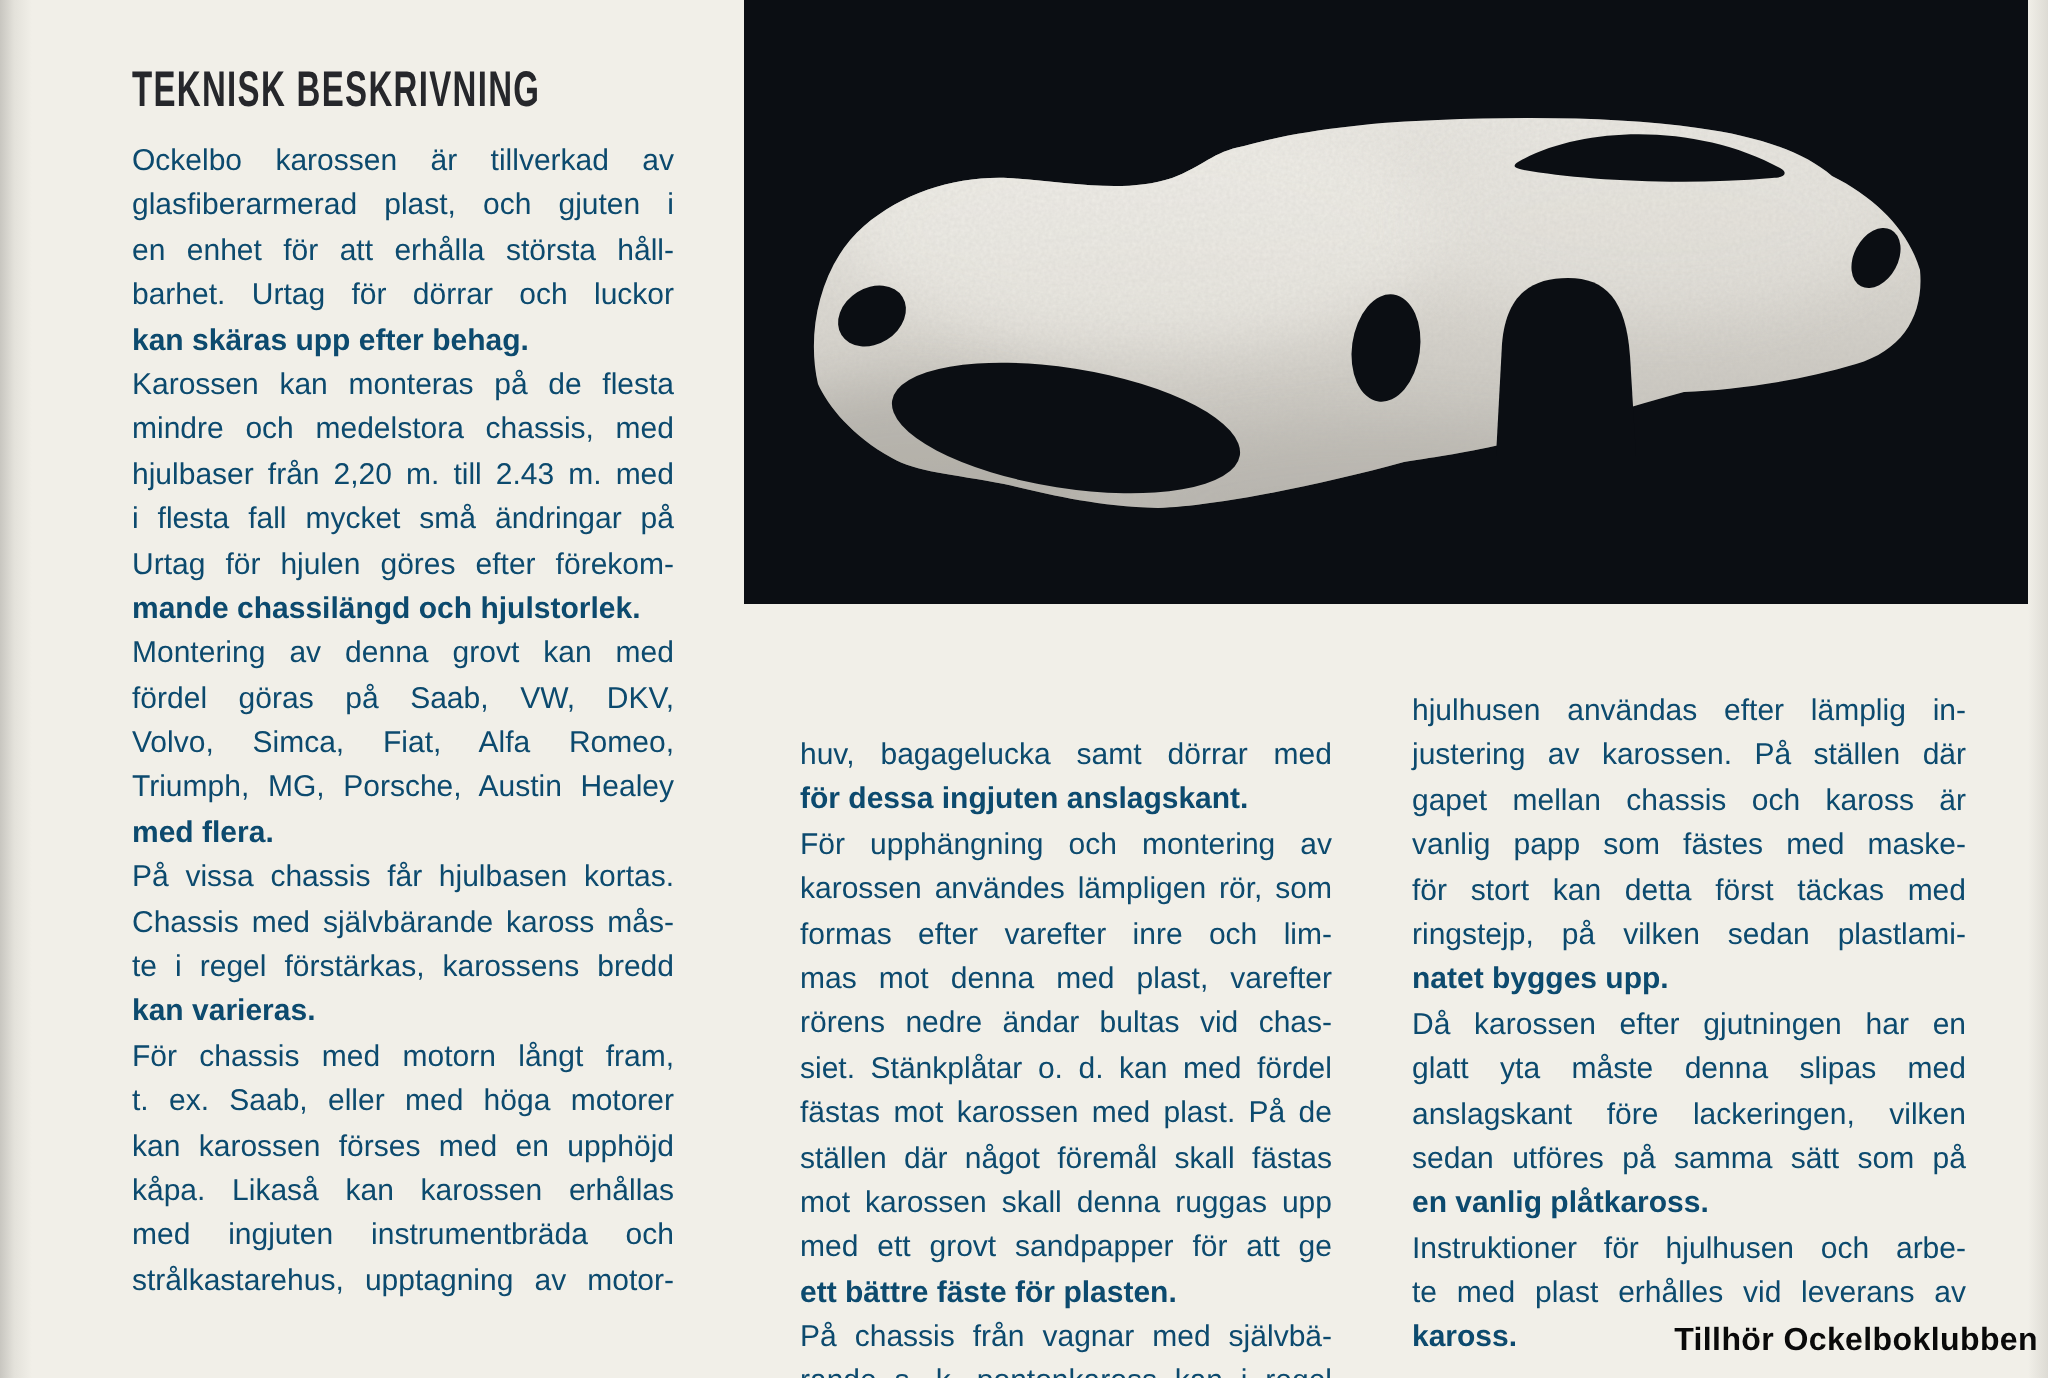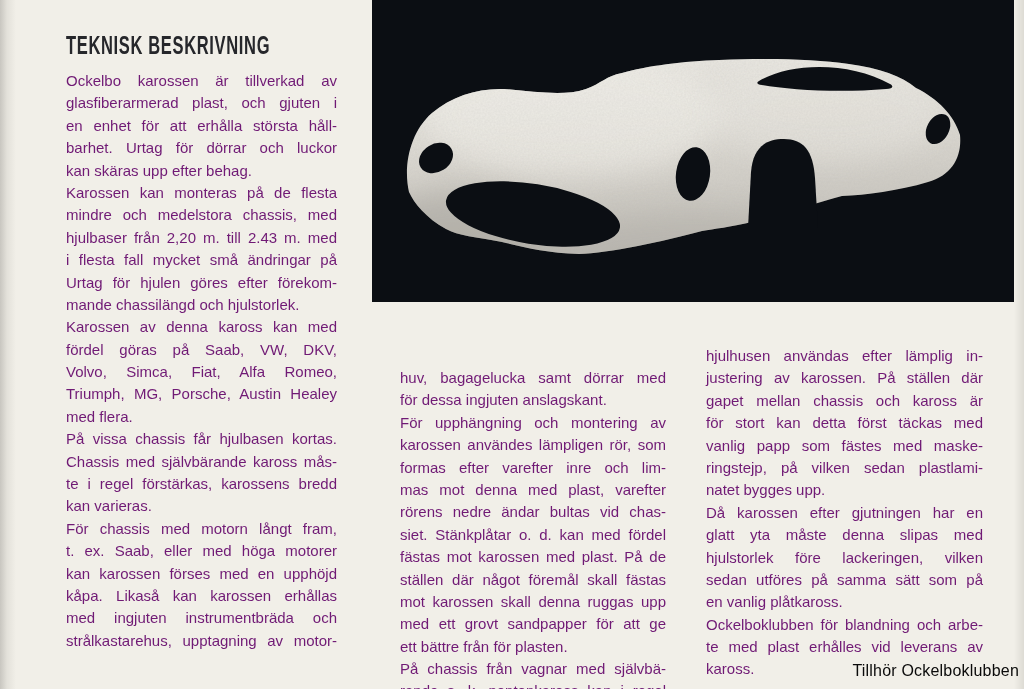--- a/index.html
+++ b/index.html
@@ -12,30 +12,30 @@
     background:linear-gradient(to left,#dddbd4 0,rgba(241,239,232,0) 10px);}
 
   .heading{position:absolute;left:66px;top:31px;margin:0;
     font-size:25px;font-weight:700;letter-spacing:1px;color:#26272b;
     transform:scaleX(0.66);transform-origin:left top;white-space:nowrap;}
 
   .photo{position:absolute;left:372px;top:0;width:642px;height:302px;
     background:#0b0e13;}
   .photo svg{position:absolute;left:0;top:0;width:100%;height:100%;}
 
-  .col{position:absolute;color:#701a75;font-size:15px;}
+  .col{position:absolute;color:#0c4a6e;font-size:15px;}
   .col .line{height:22.4px;line-height:22.4px;white-space:nowrap;
     text-align:justify;text-align-last:justify;}
-  .col .line.end{text-align-last:left;}
+  .col .line.end{text-align-last:left;font-weight:bold;}
   .col-left{left:66px;top:70px;width:271px;}
   .col-mid{left:400px;top:335px;width:266px;margin-top:32px;}
   .col-right{left:706px;top:345px;width:277px;}
 
   .watermark{position:absolute;right:5px;top:662px;
-    font-size:16px;font-weight:400;color:#0a0a0a;letter-spacing:0.2px;}
+    font-size:16px;font-weight:700;color:#0a0a0a;letter-spacing:0.2px;}
 </style>
 </head>
 <body>
 
 <div class="edge-left"></div>
 <div class="edge-right"></div>
 
 <h1 class="heading">TEKNISK BESKRIVNING</h1>
 
 <div class="photo">
@@ -98,21 +98,21 @@
     <div class="line">glasfiberarmerad plast, och gjuten i</div>
     <div class="line">en enhet för att erhålla största håll-</div>
     <div class="line">barhet. Urtag för dörrar och luckor</div>
     <div class="line end">kan skäras upp efter behag.</div>
     <div class="line">Karossen kan monteras på de flesta</div>
     <div class="line">mindre och medelstora chassis, med</div>
     <div class="line">hjulbaser från 2,20 m. till 2.43 m. med</div>
     <div class="line">i flesta fall mycket små ändringar på</div>
     <div class="line">Urtag för hjulen göres efter förekom-</div>
     <div class="line end">mande chassilängd och hjulstorlek.</div>
-    <div class="line">Karossen av denna kaross kan med</div>
+    <div class="line">Montering av denna grovt kan med</div>
     <div class="line">fördel göras på Saab, VW, DKV,</div>
     <div class="line">Volvo, Simca, Fiat, Alfa Romeo,</div>
     <div class="line">Triumph, MG, Porsche, Austin Healey</div>
     <div class="line end">med flera.</div>
     <div class="line">På vissa chassis får hjulbasen kortas.</div>
     <div class="line">Chassis med självbärande kaross mås-</div>
     <div class="line">te i regel förstärkas, karossens bredd</div>
     <div class="line end">kan varieras.</div>
     <div class="line">För chassis med motorn långt fram,</div>
     <div class="line">t. ex. Saab, eller med höga motorer</div>
@@ -127,35 +127,35 @@
     <div class="line">För upphängning och montering av</div>
     <div class="line">karossen användes lämpligen rör, som</div>
     <div class="line">formas efter varefter inre och lim-</div>
     <div class="line">mas mot denna med plast, varefter</div>
     <div class="line">rörens nedre ändar bultas vid chas-</div>
     <div class="line">siet. Stänkplåtar o. d. kan med fördel</div>
     <div class="line">fästas mot karossen med plast. På de</div>
     <div class="line">ställen där något föremål skall fästas</div>
     <div class="line">mot karossen skall denna ruggas upp</div>
     <div class="line">med ett grovt sandpapper för att ge</div>
-    <div class="line end">ett bättre från för plasten.</div>
+    <div class="line end">ett bättre fäste för plasten.</div>
     <div class="line">På chassis från vagnar med självbä-</div>
     <div class="line">rande s. k. pontonkaross kan i regel</div>
   </div>
 <div class="col col-right">
     <div class="line">hjulhusen användas efter lämplig in-</div>
     <div class="line">justering av karossen. På ställen där</div>
     <div class="line">gapet mellan chassis och kaross är</div>
+    <div class="line">vanlig papp som fästes med maske-</div>
     <div class="line">för stort kan detta först täckas med</div>
-    <div class="line">vanlig papp som fästes med maske-</div>
     <div class="line">ringstejp, på vilken sedan plastlami-</div>
     <div class="line end">natet bygges upp.</div>
     <div class="line">Då karossen efter gjutningen har en</div>
     <div class="line">glatt yta måste denna slipas med</div>
-    <div class="line">hjulstorlek före lackeringen, vilken</div>
+    <div class="line">anslagskant före lackeringen, vilken</div>
     <div class="line">sedan utföres på samma sätt som på</div>
     <div class="line end">en vanlig plåtkaross.</div>
-    <div class="line">Ockelboklubben för blandning och arbe-</div>
+    <div class="line">Instruktioner för hjulhusen och arbe-</div>
     <div class="line">te med plast erhålles vid leverans av</div>
     <div class="line end">kaross.</div>
   </div>
 
 <div class="watermark">Tillhör Ockelboklubben</div>
 
 </body></html>

